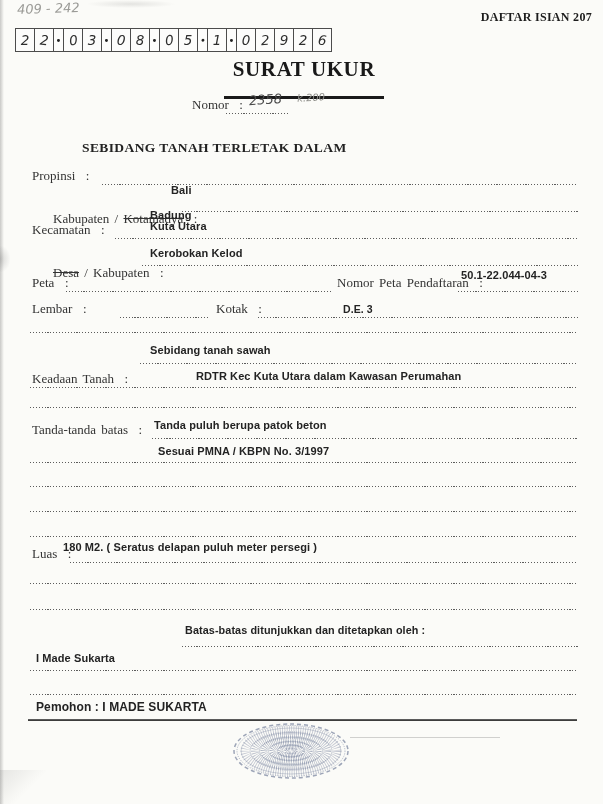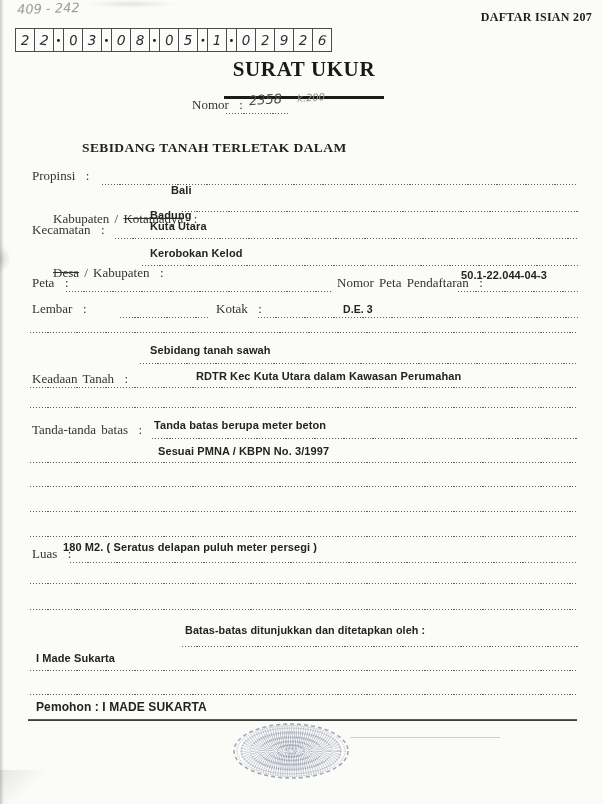--- a/index.html
+++ b/index.html
@@ -158,21 +158,21 @@
   <span class="abs lbl" style="left:32px;top:347px;margin-top:24px;">Keadaan Tanah  :</span>
   <div class="dl" style="left:140px;top:363px;width:438px;"></div>
   <span class="abs val" style="left:150px;top:344px;">Sebidang tanah sawah</span>
   <span class="abs val" style="left:152px;top:370px;padding-left:44px;">RDTR Kec Kuta Utara dalam Kawasan Perumahan</span>
   <div class="dl" style="left:30px;top:387px;width:548px;"></div>
 
   <div class="dl" style="left:30px;top:407px;width:548px;"></div>
 
   <span class="abs lbl" style="left:32px;top:422px;">Tanda-tanda batas  :</span>
   <div class="dl" style="left:152px;top:438px;width:426px;"></div>
-  <span class="abs val" style="left:154px;top:419px;">Tanda batas berupa meter beton</span>
+  <span class="abs val" style="left:154px;top:419px;">Tanda puluh berupa patok beton</span>
   <span class="abs val" style="left:158px;top:445px;">Sesuai PMNA / KBPN No. 3/1997</span>
   <div class="dl" style="left:30px;top:462px;width:548px;"></div>
 
   <div class="dl" style="left:30px;top:486px;width:548px;"></div>
   <div class="dl" style="left:30px;top:511px;width:548px;"></div>
   <div class="dl" style="left:30px;top:536px;width:548px;"></div>
 
   <span class="abs lbl" style="left:32px;top:546px;">Luas  :</span>
   <div class="dl" style="left:70px;top:562px;width:508px;"></div>
   <span class="abs val" style="left:63px;top:541px;">180 M2. ( Seratus delapan puluh meter persegi )</span>

